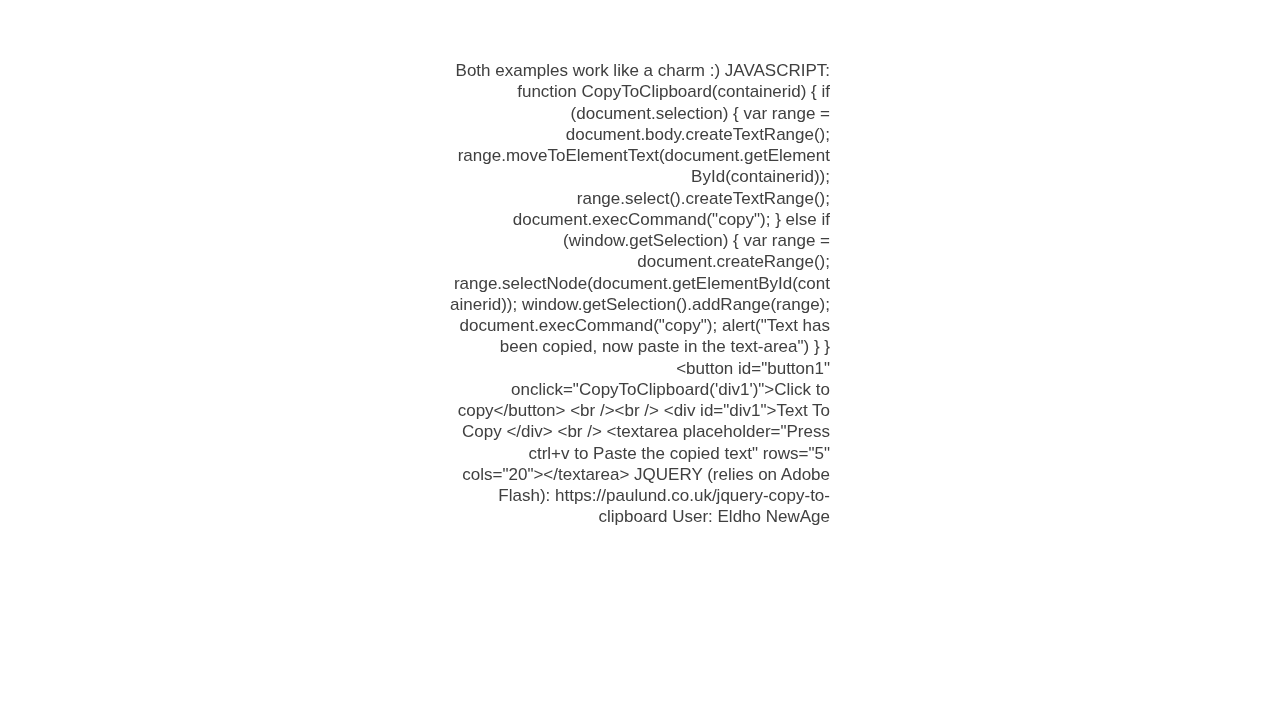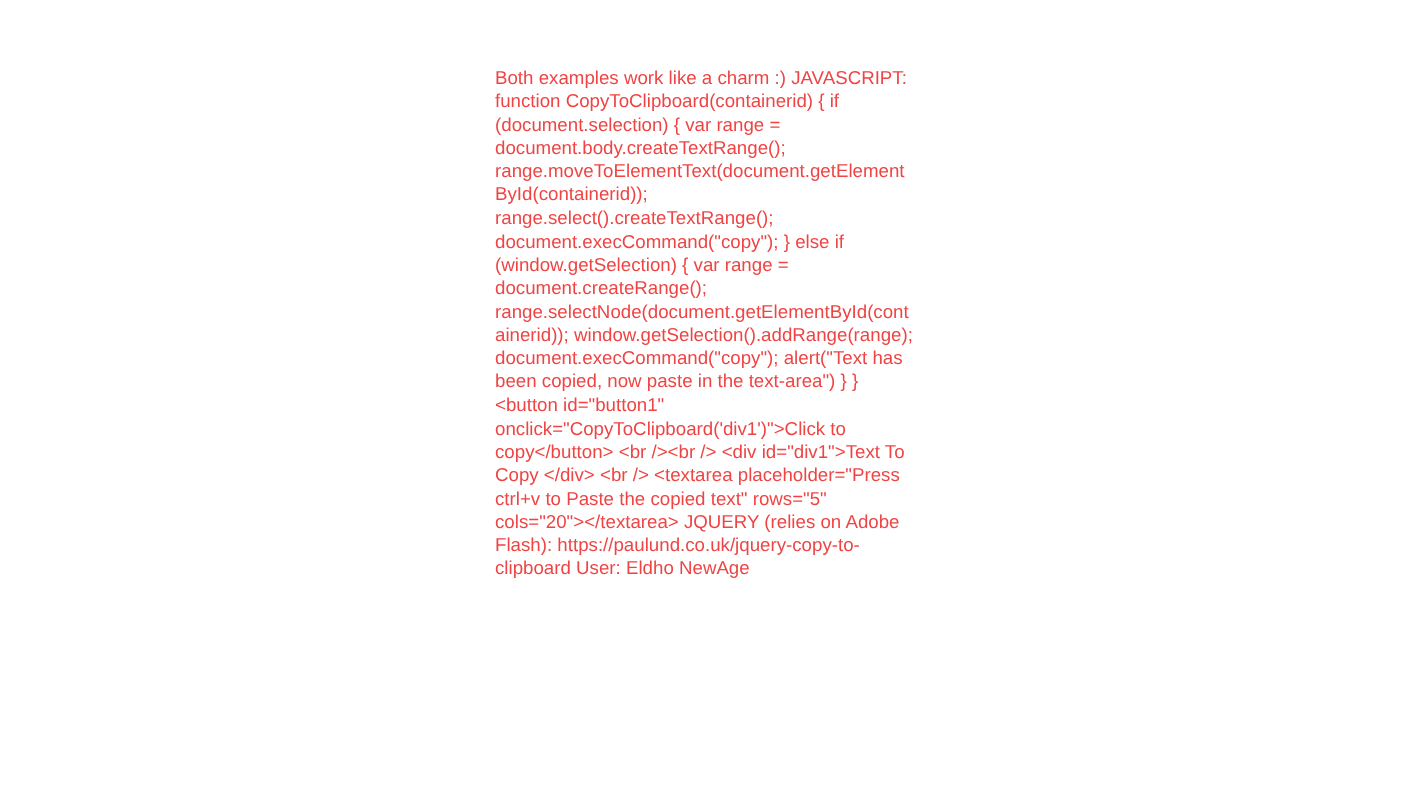--- a/index.html
+++ b/index.html
@@ -13,24 +13,24 @@
   .wrap {
     width: 1280px;
     height: 720px;
     display: flex;
     align-items: flex-start;
     justify-content: center;
   }
   .block {
     margin-top: 60px;
     width: 380px;
-    text-align: left;
+    text-align: right;
     font-size: 17px;
     line-height: 1.25;
-    color: #ef4444;
+    color: #404040;
     word-break: break-word;
   }
 </style>
 </head>
 <body>
 
 <div class="wrap">
   <div class="block">Both examples work like a charm :)   JAVASCRIPT:   function CopyToClipboard(containerid) {    if (document.selection) {       var range = document.body.createTextRange();       range.moveToElementText(document.getElementById(containerid));      range.select().createTextRange();      document.execCommand("copy");    } else if (window.getSelection) {       var range = document.createRange();       range.selectNode(document.getElementById(containerid));      window.getSelection().addRange(range);      document.execCommand("copy");      alert("Text has been copied, now paste in the text-area")    }  }  &lt;button id="button1" onclick="CopyToClipboard('div1')"&gt;Click to copy&lt;/button&gt;   &lt;br /&gt;&lt;br /&gt;   &lt;div id="div1"&gt;Text To Copy &lt;/div&gt;   &lt;br /&gt;  &lt;textarea placeholder="Press ctrl+v to Paste the copied text" rows="5" cols="20"&gt;&lt;/textarea&gt;    JQUERY (relies on Adobe Flash): https://paulund.co.uk/jquery-copy-to-clipboard    User: Eldho NewAge</div>
 </div>
 

